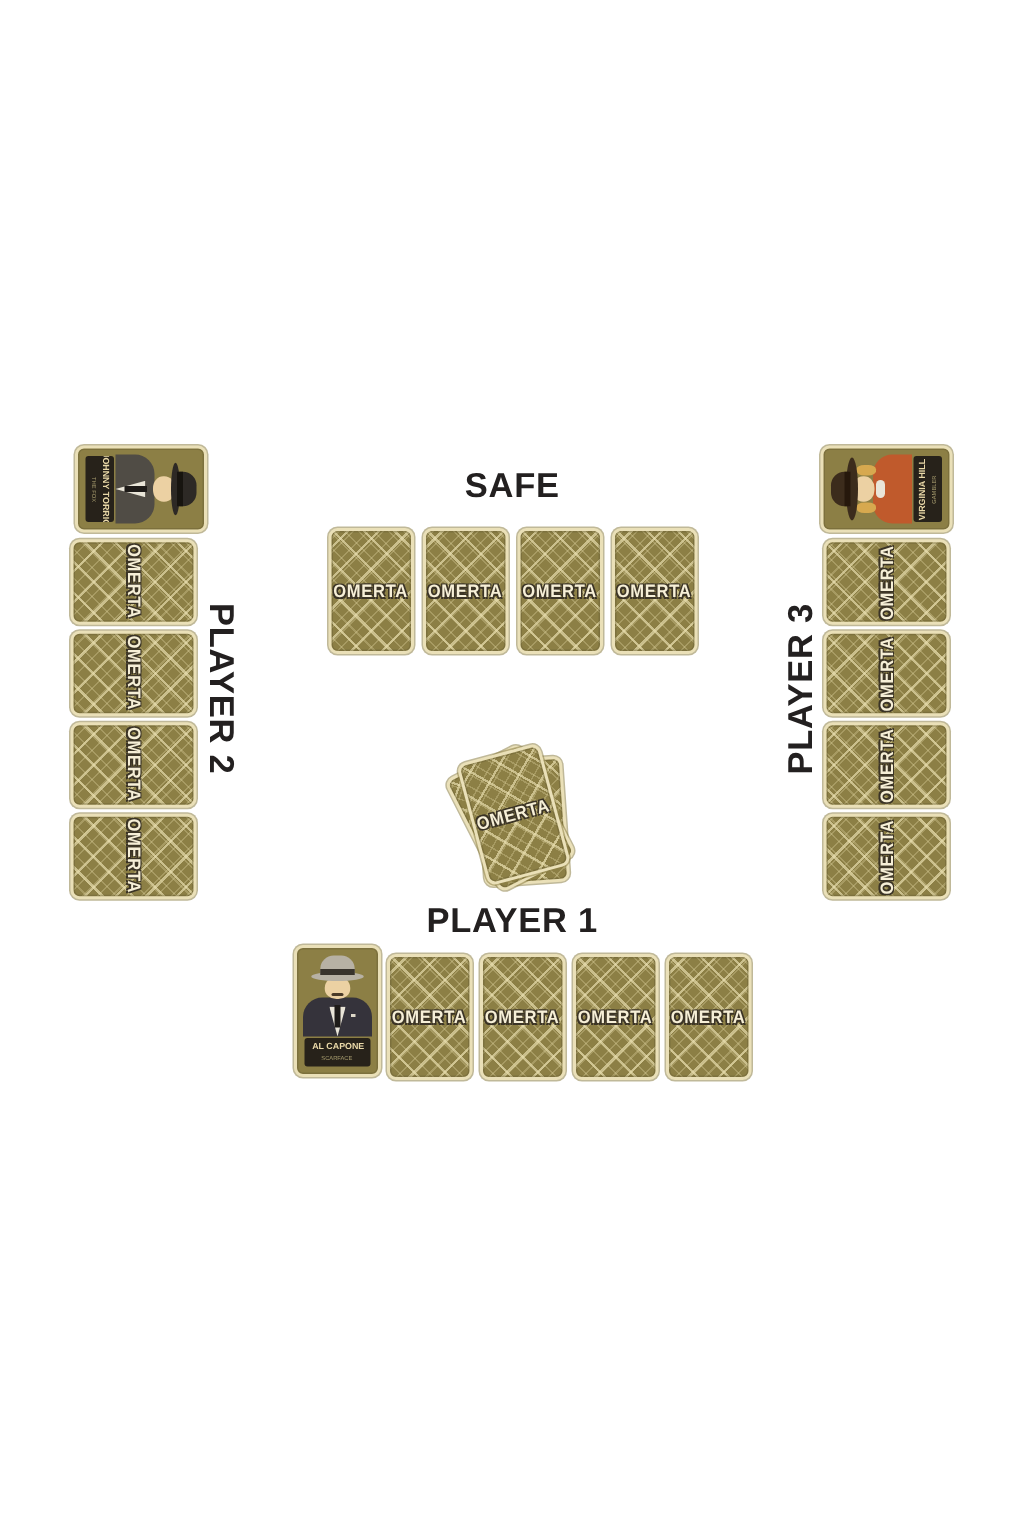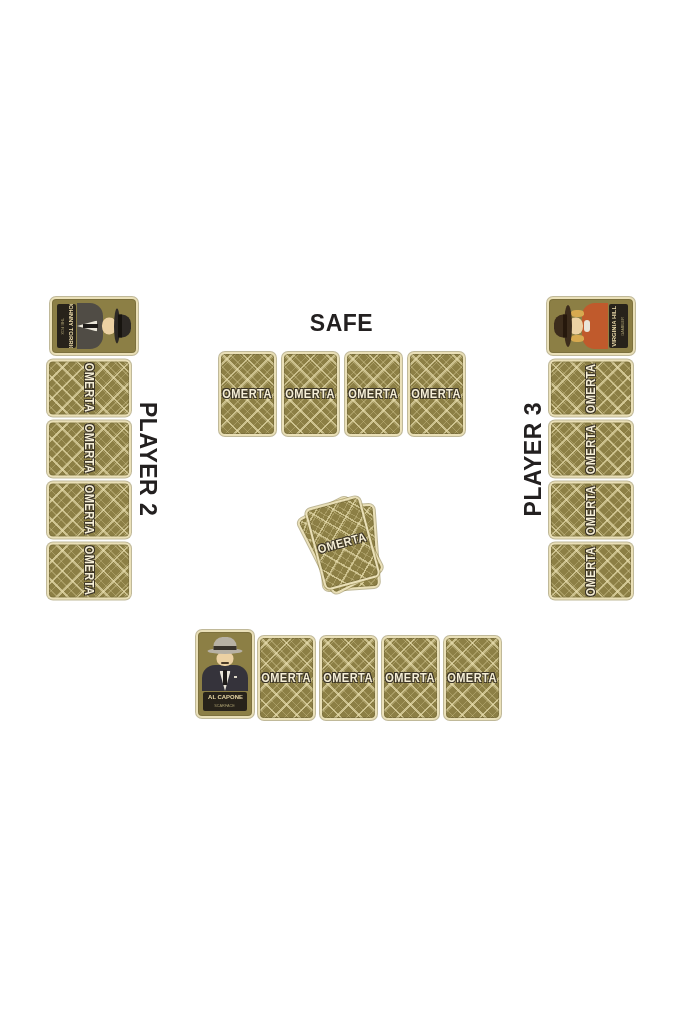--- a/index.html
+++ b/index.html
@@ -110,20 +110,21 @@
   </div>
 
   <div class="pile">
     <div class="card-back pile-1"></div>
     <div class="card-back pile-2"></div>
     <div class="card-back pile-3">
         <span class="omerta">OMERTA</span>
       </div>
   </div>
 
+  <div class="zone-label" style="top:600px;">PLAYER 1</div>
   <div class="slot" style="left:196px;top:630px;width:58px;height:88px;">
     <div class="card-char capone">
       <div class="figure">
         <div class="coat"></div>
         <div class="shirt"></div>
         <div class="tie"></div>
         <div class="pocket"></div>
         <div class="face"></div>
         <div class="mustache"></div>
         <div class="hat-brim"></div>

